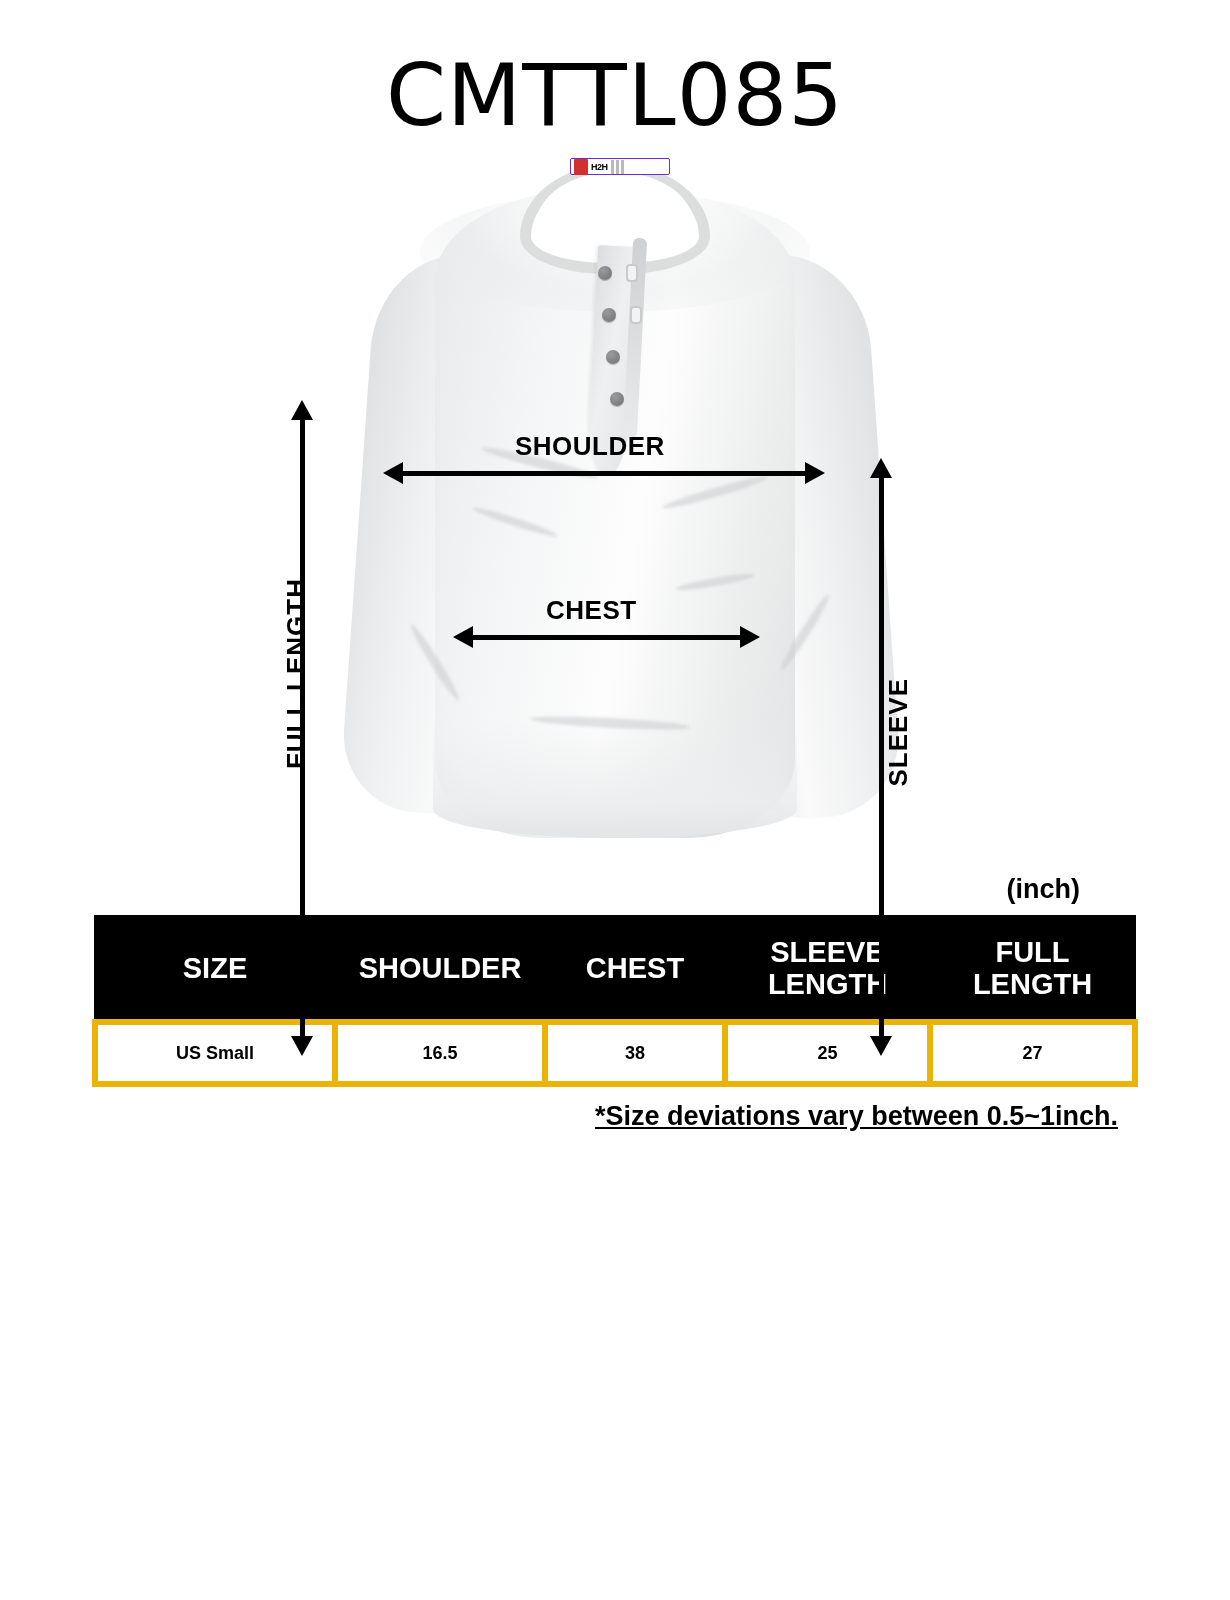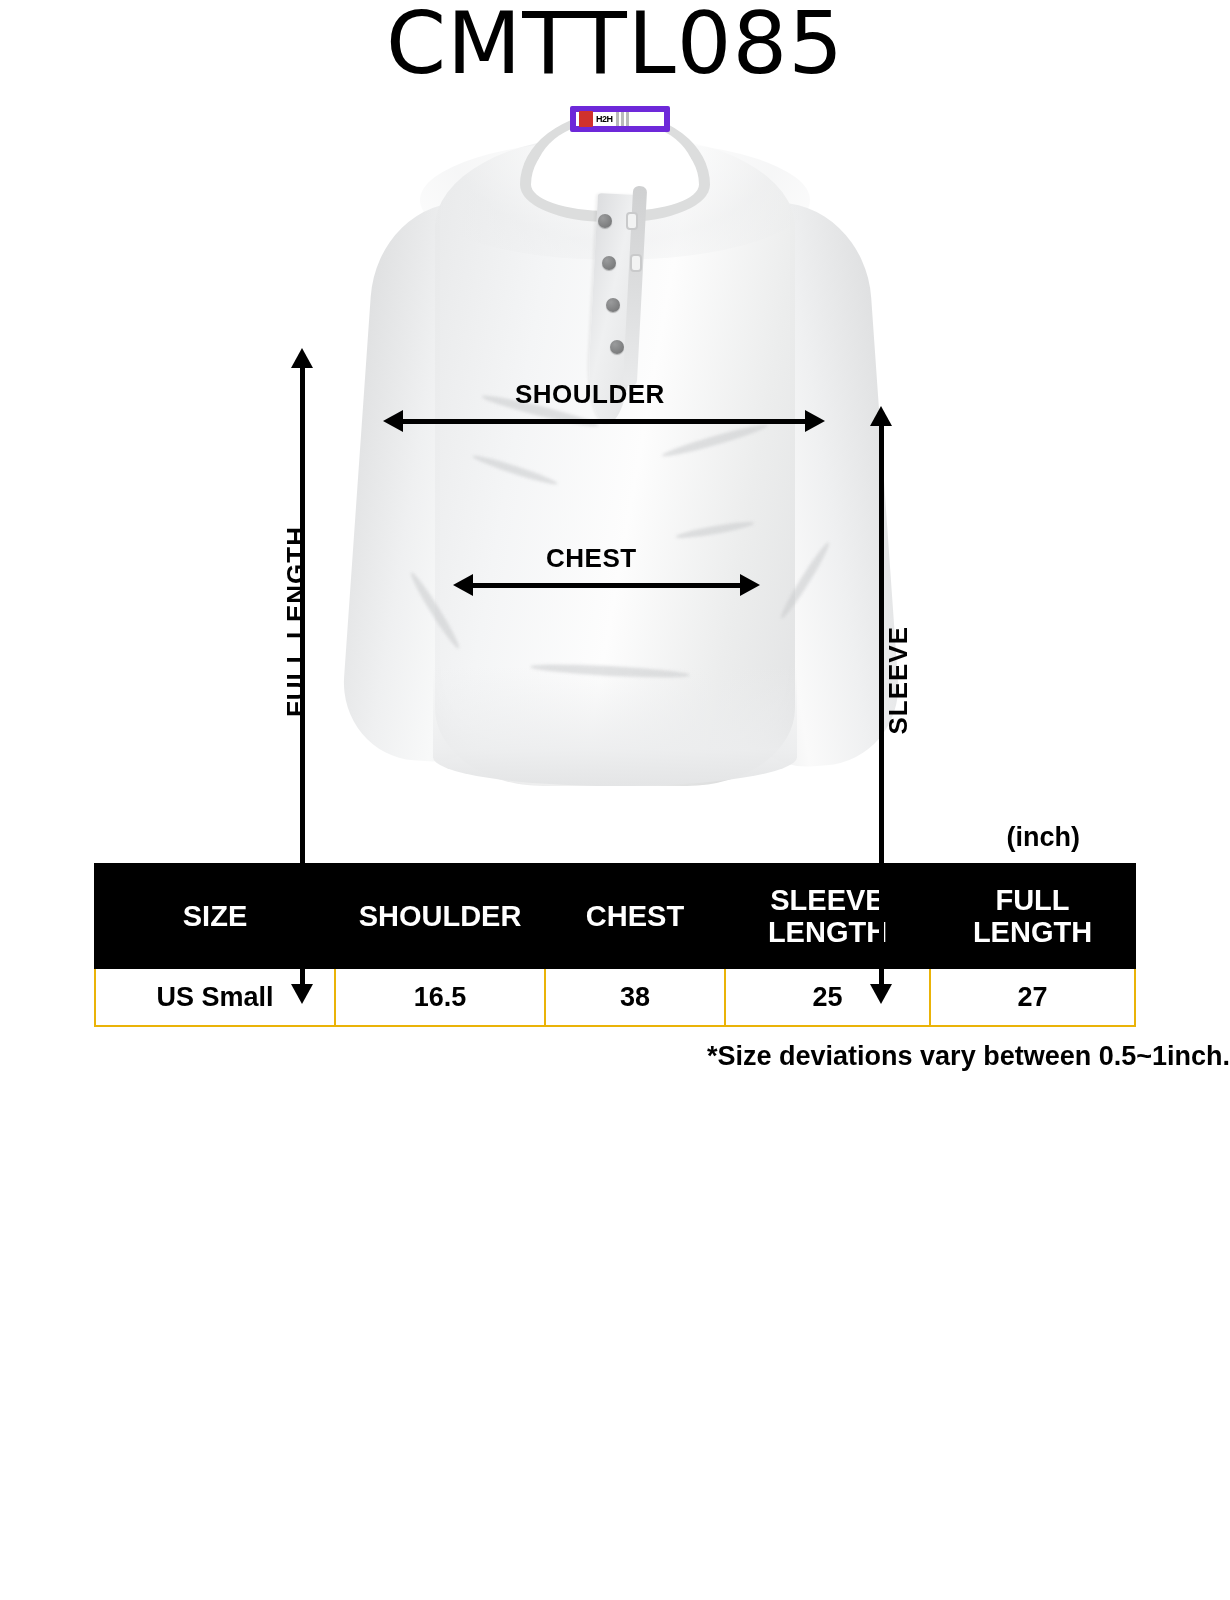--- a/index.html
+++ b/index.html
@@ -15,20 +15,21 @@
     position: relative;
     overflow: hidden;
   }
 
   
   .title {
     text-align: center;
     font-size: 86px;
     font-weight: 400;
     letter-spacing: 1px;
+    padding-top: 52px;
     line-height: 1;
     font-family: "DejaVu Sans", sans-serif;
   }
 
   
   .illustration {
     position: relative;
     width: 1230px;
     height: 720px;
     margin-top: 10px;
@@ -167,23 +168,23 @@
   }
   .bh1 { left: 296px; top: 106px; }
   .bh2 { left: 300px; top: 148px; }
 
   
   .care-label {
     position: absolute;
     left: 240px;
     top: 0px;
     width: 100px;
-    height: 26px;
+    height: 17px;
     background: #fefefe;
-    border: 6px solid #6d28d9;
+    border: 1px solid #6d28d9;
     border-radius: 2px;
     display: flex;
     align-items: center;
     gap: 3px;
     padding: 0 3px;
     box-sizing: border-box;
   }
   .care-label .tag-red {
     width: 14px; height: 16px;
     background: #d0312d;
@@ -275,46 +276,48 @@
   }
 
   table.size-table {
     border-collapse: collapse;
     margin: 10px auto 0 auto;
     width: 1000px;
     table-layout: fixed;
   }
   table.size-table th,
   table.size-table td {
-    border: 2px solid #eab308;
+    border: 6px solid #eab308;
     text-align: center;
-    font-size: 27px;
+    font-size: 18px;
     font-weight: 700;
     height: 52px;
     padding: 2px 4px;
   }
   table.size-table thead th {
     background: #000;
     color: #fff;
     border: 2px solid #000;
     height: 98px;
     font-size: 29px;
     line-height: 1.12;
   }
   .col-size { width: 230px; }
   .col-shoulder { width: 200px; }
   .col-chest { width: 170px; }
   .col-sleeve { width: 195px; }
   .col-full { width: 195px; }
 
   .footnote {
     text-align: right;
+    padding-right: 112px;
     font-size: 27px;
     font-weight: 700;
     margin-top: 14px;
+    text-decoration: underline;
   }
 </style>
 </head>
 <body>
 
 <div class="title">CMTTL085</div>
 
 <div class="illustration">
 
   <div class="shirt-wrap">

